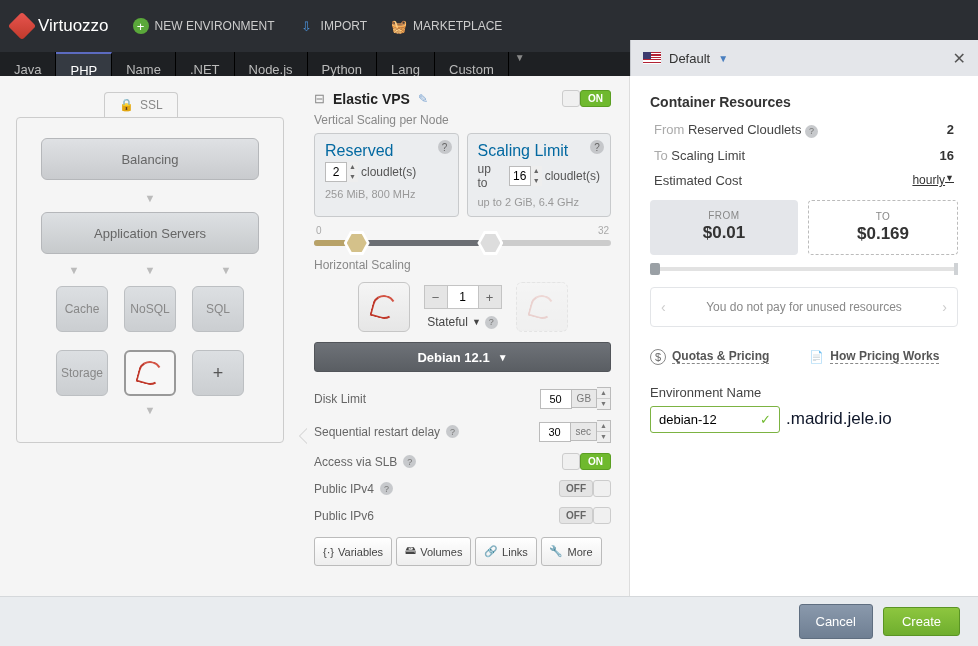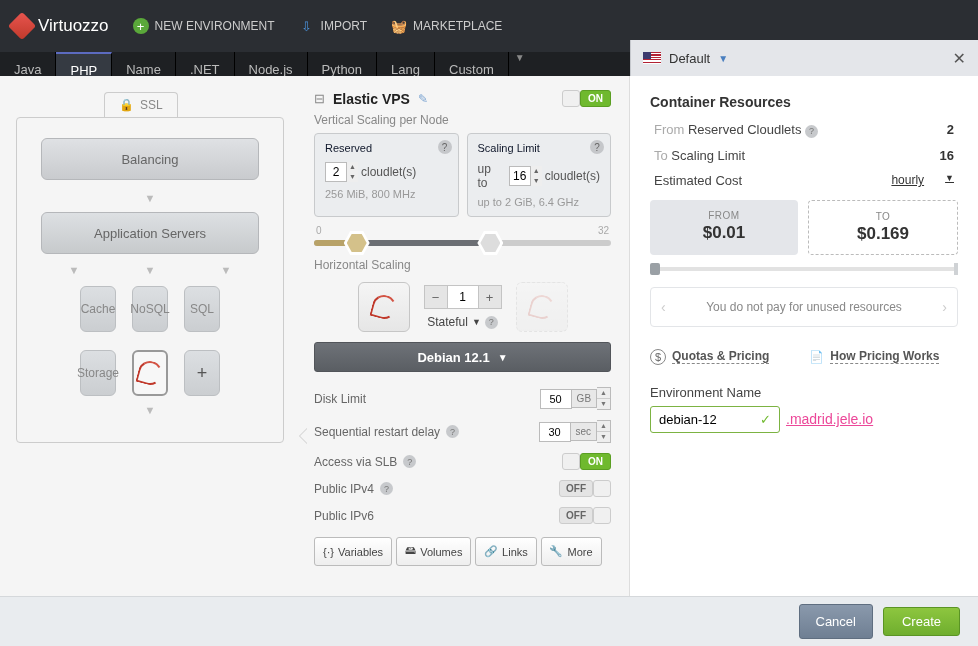--- a/index.html
+++ b/index.html
@@ -36,21 +36,21 @@
 .col-right { width: 348px; background:#fff; padding:18px 20px; }
 
 
 .ssl-tab { display:inline-flex; align-items:center; gap:6px; border:1px solid #ccc; border-bottom:none; border-radius:4px 4px 0 0; padding:5px 14px; color:#888; font-size:12px; margin-left:88px; }
 .topo-frame { border:1px solid #ccc; border-radius:4px; padding:20px 14px 30px; }
 .big-slot { height:42px; border-radius:6px; display:flex; align-items:center; justify-content:center; color:#666; font-size:13px; margin:0 10px 18px; }
 .slot-balancing { background: linear-gradient(#dfe1e4,#c9cbce); border:1px solid #b5b7ba; }
 .slot-apps { background: linear-gradient(#dde0e3,#c7cacc); border:1px solid #b5b7ba; }
 .arrow-down { text-align:center; color:#bbb; font-size:11px; margin:-6px 0 8px; }
 .row3 { display:flex; gap:16px; justify-content:center; margin:10px 0 18px; }
-.sq { width:36px; height:46px; border-radius:6px; display:flex; align-items:center; justify-content:center; color:#888; font-size:12px; background: linear-gradient(#dcdfe2,#cbced1); border:1px solid #bcbfc2; }
+.sq { width:52px; height:46px; border-radius:6px; display:flex; align-items:center; justify-content:center; color:#888; font-size:12px; background: linear-gradient(#dcdfe2,#cbced1); border:1px solid #bcbfc2; }
 .row-arrows { display:flex; gap:16px; justify-content:center; margin:-8px 0 8px; }
 .row-arrows span { width:60px; text-align:center; color:#bbb; font-size:11px; }
 .row-bottom { display:flex; gap:16px; justify-content:center; align-items:center; }
 .sq.storage { }
 .sq.deb { background:#f7f7f7; border:2px solid #999; position:relative; }
 .deb-swirl { width:24px; height:24px; border:2px solid #c0392b; border-radius:50% 50% 50% 0; border-top-color:#d35445; border-right-color:transparent; transform: rotate(15deg); }
 .sq.plus { color:#555; font-size:18px; }
 .bot-arrow { text-align:center; color:#bbb; font-size:11px; margin:8px 0 -4px; }
 .pointer-tri { position:absolute; right:-8px; top:352px; width:0; height:0; border-top:8px solid transparent; border-bottom:8px solid transparent; border-right:8px solid #f5f5f5; filter: drop-shadow(-1px 0 0 #ccc); }
 
@@ -59,21 +59,21 @@
 .mid-title-left { display:flex; align-items:center; gap:8px; }
 .mid-title-left b { color:#222; font-size:14px; }
 .edit-pencil { color:#7aa3d1; font-size:12px; }
 .toggle { display:inline-flex; align-items:center; }
 .toggle-on { background:#6fb92e; color:#fff; font-size:10px; font-weight:bold; padding:2px 7px; border-radius:3px; border:1px solid #5a9e22; }
 .toggle-off { background:#e4e4e4; color:#666; font-size:10px; font-weight:bold; padding:2px 6px; border-radius:3px; border:1px solid #ccc; }
 .toggle-slot { width:18px; height:17px; border:1px solid #ccc; border-radius:3px; background:#f0f0f0; }
 .subhead { color:#888; font-size:12px; margin:4px 0 6px; }
 .scale-cards { display:flex; gap:8px; }
 .scale-card { flex:1; border:1px solid #c8cacc; border-radius:4px; background:#ebedef; padding:8px 10px; position:relative; }
-.scale-card .sc-title { color:#0f172a; font-size:11px; margin-bottom:8px; }
+.scale-card .sc-title { color:#0369a1; font-size:16px; margin-bottom:2px; }
 .sc-line { display:flex; align-items:center; gap:6px; color:#555; font-size:12px; }
 .spin { width:30px; height:20px; border:1px solid #bbb; background:#fff; display:flex; align-items:center; }
 .spin input { width:20px; border:none; text-align:center; font-size:12px; outline:none; }
 .spin-btns { display:flex; flex-direction:column; border-left:1px solid #bbb; }
 .spin-btns span { font-size:7px; color:#666; line-height:8px; padding:1px 2px; background:#eee; }
 .sc-sub { color:#999; font-size:11px; margin-top:6px; }
 .help-q { position:absolute; top:6px; right:6px; width:14px; height:14px; border-radius:50%; background:#c5c7ca; color:#666; font-size:10px; display:flex; align-items:center; justify-content:center; }
 .slider-wrap { margin:8px 0 12px; position:relative; }
 .slider-scale { display:flex; justify-content:space-between; font-size:10px; color:#aaa; padding:0 2px; }
 .slider-track { height:6px; background:#ccc; border-radius:3px; position:relative; margin-top:4px; }
@@ -105,42 +105,42 @@
 
 .btn-row { display:flex; gap:4px; margin-top:8px; }
 .mini-btn { flex:none; border:1px solid #bbb; background:linear-gradient(#fff,#eee); padding:4px 8px; font-size:11px; color:#444; border-radius:3px; display:flex; align-items:center; gap:4px; cursor:pointer; }
 
 
 .col-right h3 { font-size:14px; color:#333; margin-bottom:12px; }
 .rr { display:flex; justify-content:space-between; align-items:center; margin:10px 4px; font-size:13px; }
 .rr .lbl { color:#444; }
 .rr .lbl .dim { color:#aaa; }
 .rr .val { font-weight:bold; color:#333; }
-.est-link { color:#333; text-decoration:underline; font-size:12px; display:flex; align-items:flex-start; gap:21px; }
+.est-link { color:#333; text-decoration:underline; font-size:12px; display:flex; align-items:flex-start; gap:0; }
 .cost-boxes { display:flex; gap:10px; margin:12px 0 8px; }
 .cb { flex:1; border-radius:4px; padding:10px 12px; text-align:center; }
 .cb-from { background:#e4e6ea; }
 .cb-to { border:1px dashed #bbb; }
 .cb .cap { font-size:10px; color:#888; letter-spacing:.5px; }
 .cb .amt { font-size:17px; font-weight:bold; color:#333; margin-top:2px; }
 .cost-slider { height:10px; position:relative; margin:6px 0 14px; }
 .cost-slider .trk { position:absolute; top:4px; left:0; right:0; height:4px; background:#e2e2e2; border-radius:2px; }
 .cost-slider .seg-from { position:absolute; left:0; width:10px; top:0; height:12px; background:#9aa0a5; border-radius:2px; }
 .cost-slider .cap-end { position:absolute; right:0; top:0; width:4px; height:12px; background:#cfd2d5; }
 .note-box { border:1px solid #e3e5e8; border-radius:4px; padding:12px 30px; color:#888; font-size:12px; text-align:center; position:relative; }
 .note-box .ch { position:absolute; top:50%; transform:translateY(-50%); color:#ccc; font-size:14px; }
 .note-box .ch.l { left:10px; } .note-box .ch.r { right:10px; }
 .links-row { display:flex; gap:40px; margin:22px 0 20px; }
 .link-item { display:flex; align-items:center; gap:6px; font-size:12px; color:#666; }
 .link-item a { color:#555; font-weight:bold; border-bottom:1px dashed #888; text-decoration:none; }
 .env-label { font-size:13px; color:#444; margin-bottom:6px; }
 .env-line { display:flex; align-items:center; gap:6px; }
 .env-input { border:1px solid #7cb342; border-radius:3px; padding:5px 8px; font-size:13px; width:130px; background:#fff; display:flex; align-items:center; justify-content:space-between; }
 .env-input .chk { color:#6fb92e; }
-.domain { color:#ec4899; font-size:14px;text-decoration:underline; }
+.domain { color:#0f172a; font-size:17px; }
 
 
 .footer { position:absolute; left:0; right:0; bottom:0; height:50px; background:#e9ecef; border-top:1px solid #d5d8db; display:flex; justify-content:flex-end; align-items:center; padding:0 18px; gap:10px; }
 .btn-cancel { background:linear-gradient(#8a99ac,#6f7f93); color:#fff; border:1px solid #5f6e80; padding:9px 16px; border-radius:3px; font-size:13px; cursor:pointer; }
 .btn-create { background:linear-gradient(#8dc63f,#6fae2e); color:#fff; border:1px solid #5a9424; padding:6px 18px; border-radius:3px; font-size:13px; cursor:pointer; }
 
 .help-c { width:13px; height:13px; border-radius:50%; background:#c7c9cc; color:#777; font-size:9px; display:inline-flex; align-items:center; justify-content:center; }
 </style>
 </head>
 <body>

